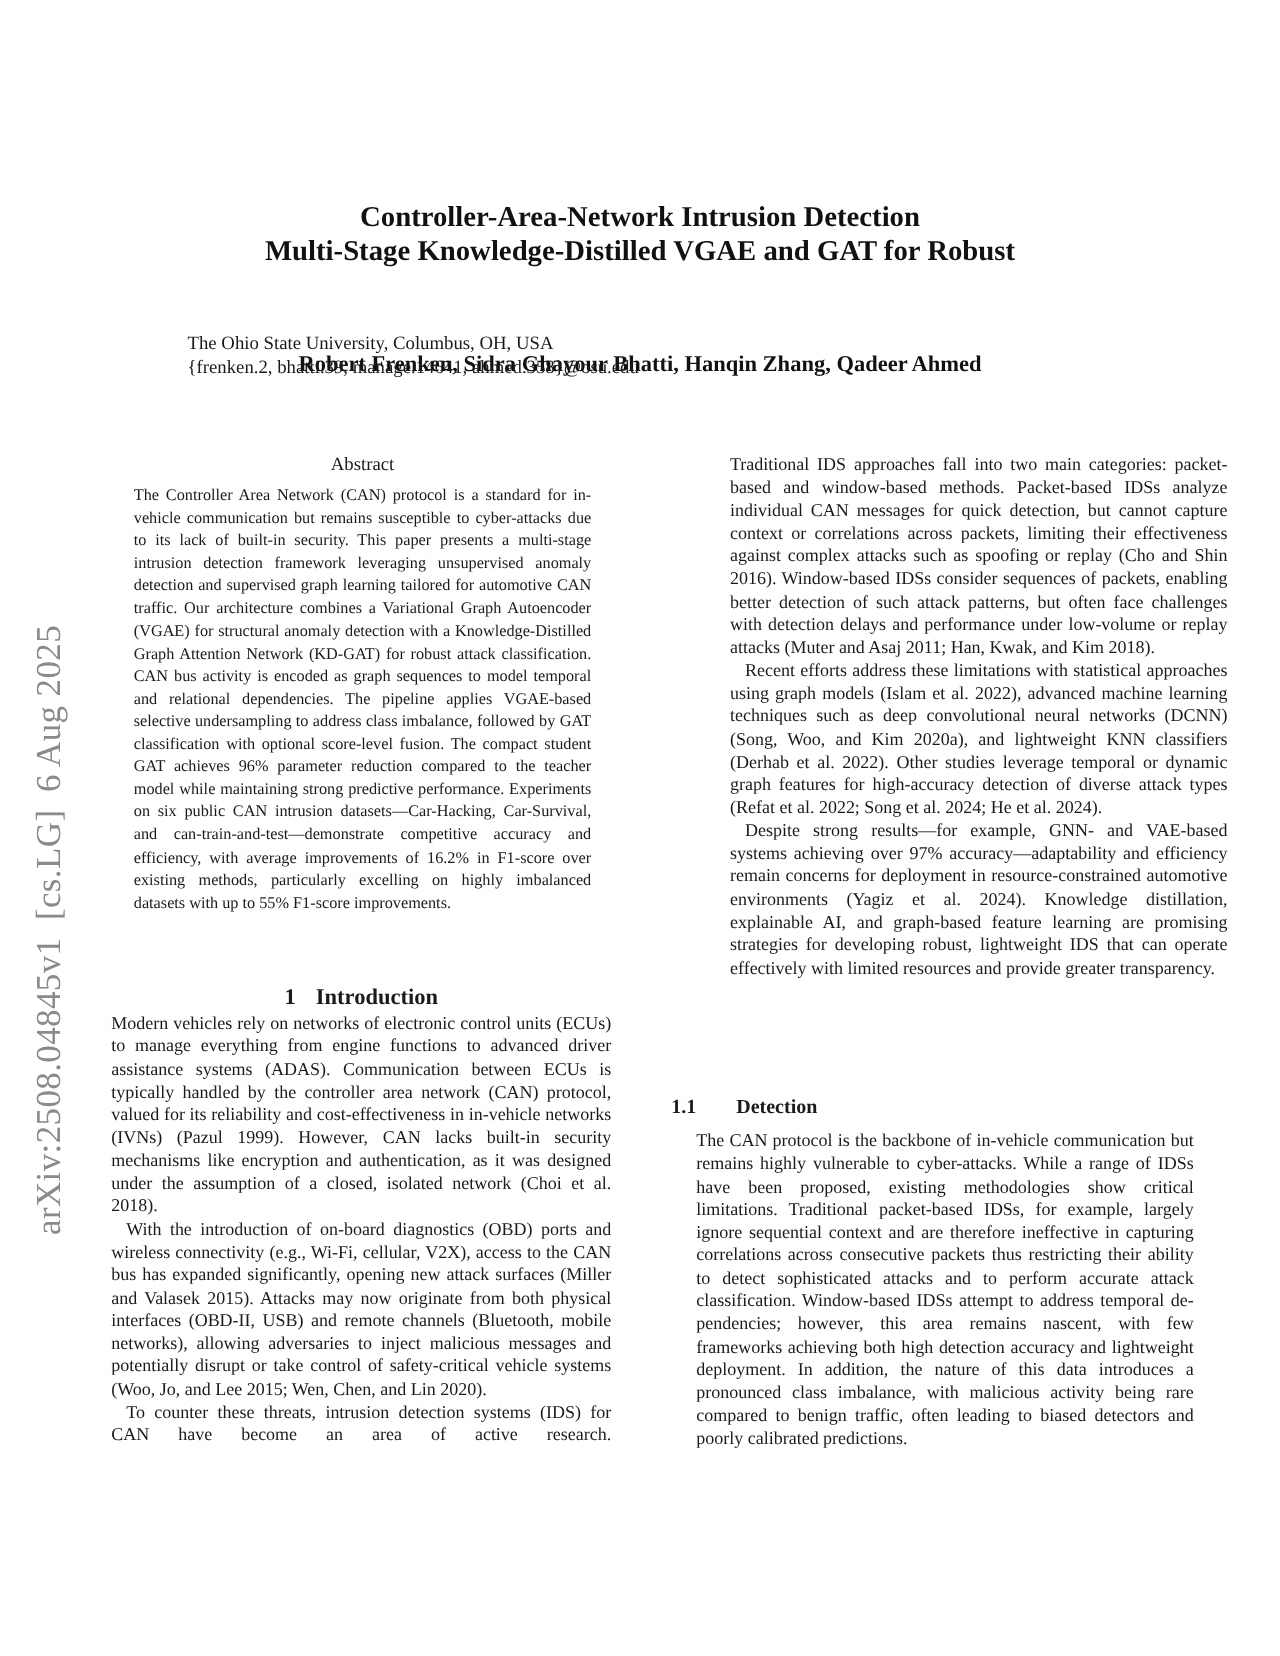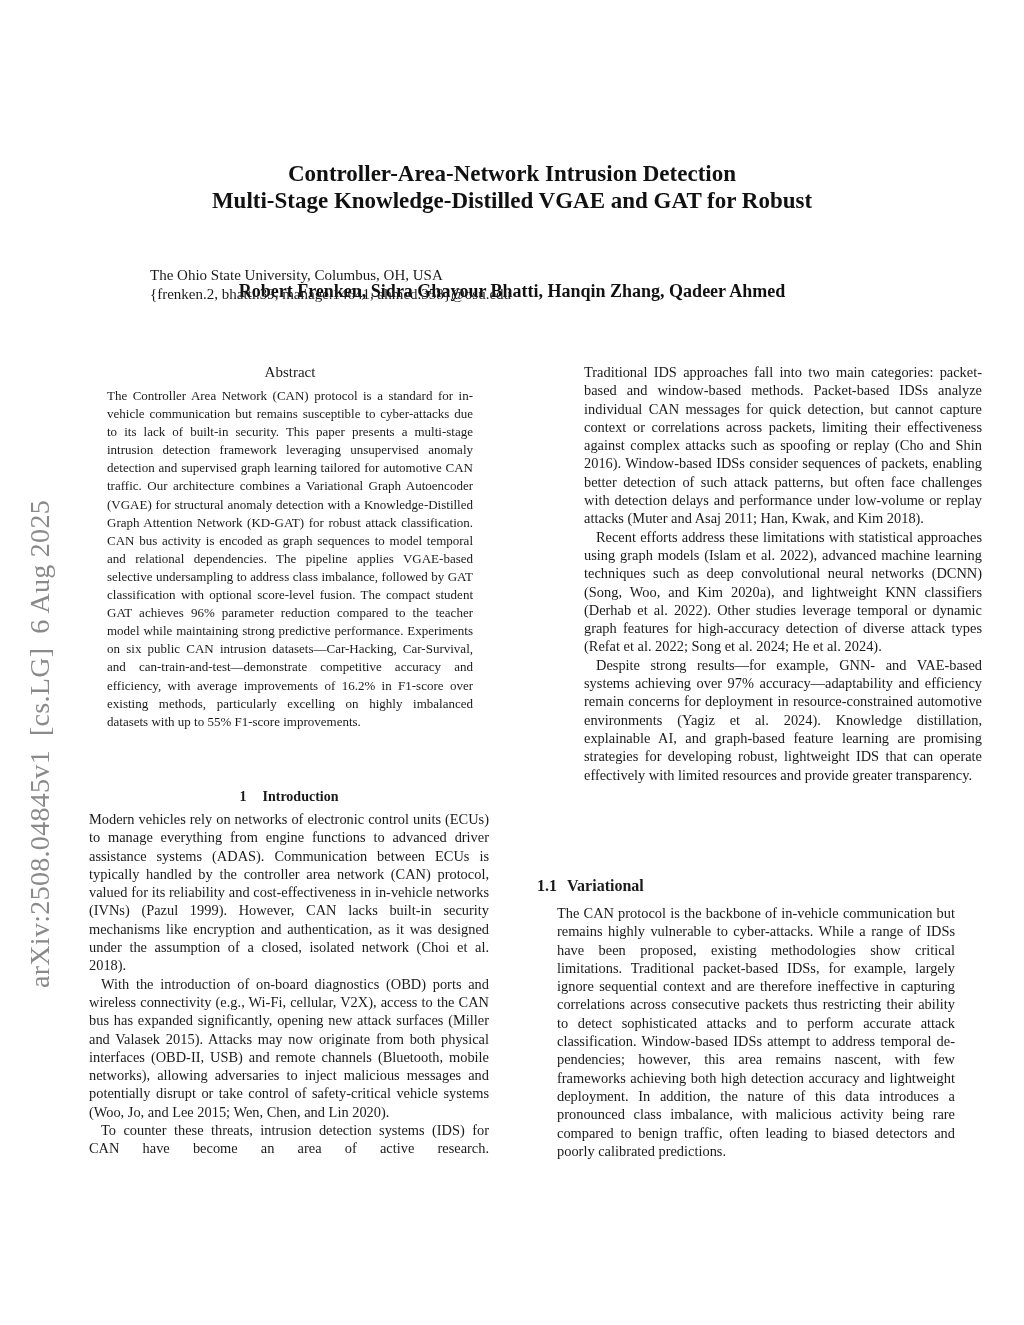--- a/index.html
+++ b/index.html
@@ -24,28 +24,28 @@
     .col { position: absolute; font-size: 14.4px; line-height: 18.3px; text-align: justify;
            hyphens: manual; color: #1a1a1a; }
     .col p { margin: 0; text-indent: 12px; }
     .col p.noindent { text-indent: 0; }
 
     .abstract-head { position: absolute; left: 107px; width: 366px; top: 363px; text-align: center;
                      font-weight: normal; font-size: 15px; line-height: 19px; }
     .abstract-body { left: 107px; width: 366px; top: 387px; font-size: 13px; line-height: 18.1px; }
     .abstract-body p { text-indent: 0; }
 
-    .sec-head { position: absolute; font-weight: bold; font-size: 14px; line-height: 22px; }
+    .sec-head { position: absolute; font-weight: bold; font-size: 18px; line-height: 22px; }
     .sec-head .num { margin-right: 16px; }
     .intro-head { left: 89px; width: 400px; top: 786px; text-align: center; }
     .intro-body { left: 89px; width: 400px; top: 810px; }
 
     .right-body { left: 537px; width: 398px; top: 363px; margin-left: 47px; }
     .sub-head { position: absolute; left: 537px; top: 876px; font-weight: bold; font-size: 16px; line-height: 20px; }
-    .sub-head .num { margin-right: 10px; }
+    .sub-head .num { margin-right: 32px; }
     .motivation-body { left: 557px; width: 398px; top: 904px; }
   </style>
 </head>
 <body>
 
 <div class="page">
 
   <div class="sidebar-id">
     <span>arXiv:2508.04845v1</span><span>[cs.LG]</span><span>6 Aug 2025</span>
   </div>
@@ -76,19 +76,19 @@
     <p style="text-align-last: justify;">To counter these threats, intrusion detection systems (IDS) for CAN have become an area of active research.</p>
   </div>
 
   <div class="col right-body">
     <p class="noindent">Traditional IDS approaches fall into two main categories: packet-based and window-based methods. Packet-based IDSs analyze individual CAN messages for quick detec­tion, but cannot capture context or correlations across pack­ets, limiting their effectiveness against complex attacks such as spoofing or replay (Cho and Shin 2016). Window-based IDSs consider sequences of packets, enabling better detec­tion of such attack patterns, but often face challenges with detection delays and performance under low-volume or re­play attacks (Muter and Asaj 2011; Han, Kwak, and Kim 2018).</p>
     <p>Recent efforts address these limitations with statistical ap­proaches using graph models (Islam et al. 2022), advanced machine learning techniques such as deep convolutional neural networks (DCNN) (Song, Woo, and Kim 2020a), and lightweight KNN classifiers (Derhab et al. 2022). Other studies leverage temporal or dynamic graph features for high-accuracy detection of diverse attack types (Refat et al. 2022; Song et al. 2024; He et al. 2024).</p>
     <p>Despite strong results—for example, GNN- and VAE-based systems achieving over 97% accuracy—adaptability and efficiency remain concerns for deployment in resource-constrained automotive environments (Yagiz et al. 2024). Knowledge distillation, explainable AI, and graph-based feature learning are promising strategies for developing ro­bust, lightweight IDS that can operate effectively with lim­ited resources and provide greater transparency.</p>
   </div>
 
   <div class="sub-head">
-    <span class="num">1.1</span><span>Variational</span>
+    <span class="num">1.1</span><span>Detection</span>
   </div>
   <div class="col motivation-body">
     <p class="noindent">The CAN protocol is the backbone of in-vehicle communi­cation but remains highly vulnerable to cyber-attacks. While a range of IDSs have been proposed, existing methodologies show critical limitations. Traditional packet-based IDSs, for example, largely ignore sequential context and are there­fore ineffective in capturing correlations across consecu­tive packets thus restricting their ability to detect sophis­ticated attacks and to perform accurate attack classifica­tion. Window-based IDSs attempt to address temporal de­pendencies; however, this area remains nascent, with few frameworks achieving both high detection accuracy and lightweight deployment. In addition, the nature of this data introduces a pronounced class imbalance, with malicious ac­tivity being rare compared to benign traffic, often leading to biased detectors and poorly calibrated predictions.</p>
   </div>
 
 </div>
 
 </body></html>

